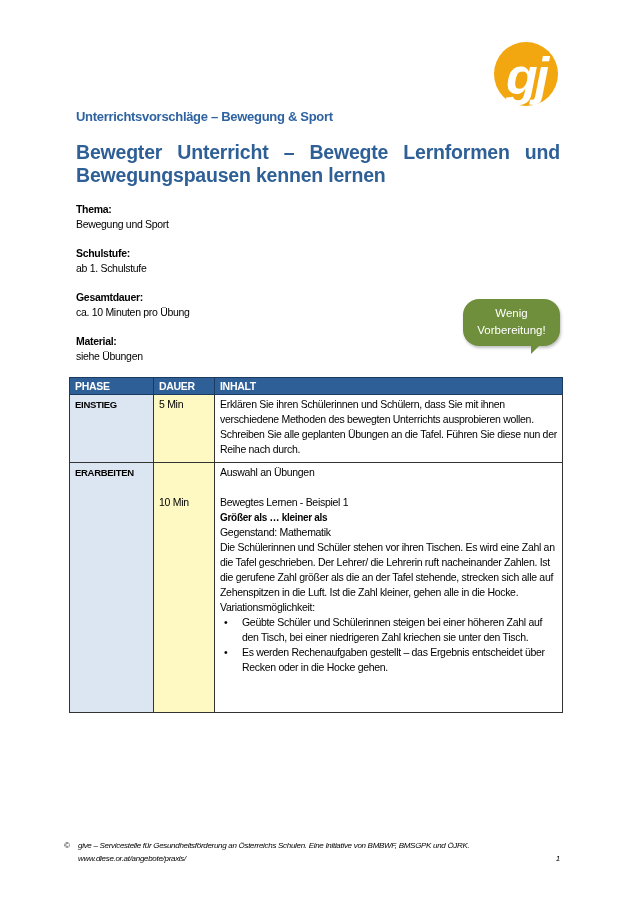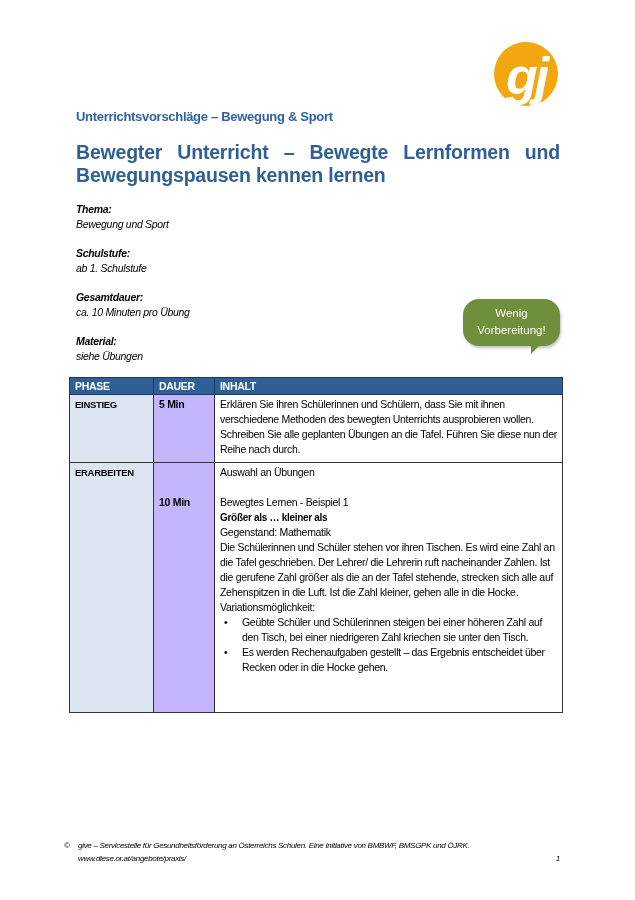--- a/index.html
+++ b/index.html
@@ -9,36 +9,36 @@
           border-radius:50%; background:#f2a60f; }
   .logo span { position:absolute; left:0; right:0; top:4px; text-align:center;
                color:#fff; font-weight:bold; font-style:italic; font-size:52px;
                font-family:"Liberation Sans", sans-serif; letter-spacing:-3px; }
   .kicker { position:absolute; left:76px; top:109px; font-size:13px; font-weight:bold;
             color:#2e63a0; letter-spacing:-0.3px; }
   .title { position:absolute; left:76px; top:141px; width:484px; font-size:19.5px;
            font-weight:bold; color:#2e5f96; line-height:23px; text-align:justify;
            text-align-last:left; letter-spacing:-0.2px; }
   .title .l1 { display:flex; justify-content:space-between; }
-  .meta { position:absolute; left:76px; font-size:10.5px; line-height:15px; letter-spacing:-0.3px;font-style:italic; }
+  .meta { position:absolute; left:76px; font-size:10.5px; line-height:15px; letter-spacing:-0.3px; }
   .meta .lbl { font-weight:bold; }
   .bubble { position:absolute; left:463px; top:299px; width:97px; height:47px;
             background:#6f8f3c; border-radius:16px; color:#fff; font-size:11.5px;
             text-align:center; line-height:17px; padding-top:6px; box-sizing:border-box;
             box-shadow:1px 2px 3px rgba(0,0,0,0.25); }
   .bubble::after { content:""; position:absolute; left:68px; bottom:-8px; width:0; height:0;
                    border-left:9px solid #6f8f3c; border-right:0 solid transparent;
                    border-bottom:9px solid transparent; }
   table.plan { position:absolute; left:69px; top:377px; width:494px; border-collapse:collapse;
                font-size:10.5px; letter-spacing:-0.3px; }
   table.plan th { background:#2e5f96; color:#fff; text-align:left; font-weight:bold;
                   padding:1px 5px; height:14px; font-size:10.5px; border:1px solid #1b3a60; }
   table.plan td { vertical-align:top; padding:2px 5px; line-height:15px; border:1px solid #333; }
   td.c-phase { background:#dce6f2; width:73px; font-size:9.5px; font-weight:bold;margin-top:24px; }
-  td.c-dauer { background:#c4b5fd; width:50px;font-weight:bold; }
+  td.c-dauer { background:#fef9c3; width:50px; }
   td.c-inhalt { background:#fff; }
   .row1 td { height:63px; }
   .row2 td { height:245px; }
   .spacer { height:15px; }
   .b { font-weight:bold; font-size:10px; }
   ul.bul { margin:0; padding:0 0 0 0; list-style:none; }
   ul.bul li { position:relative; padding-left:22px; }
   ul.bul li::before { content:"•"; position:absolute; left:4px; top:0; }
   .footer { position:absolute; left:64px; top:839px; width:496px; font-size:8px;
             font-style:italic; line-height:13px; letter-spacing:-0.3px; }

